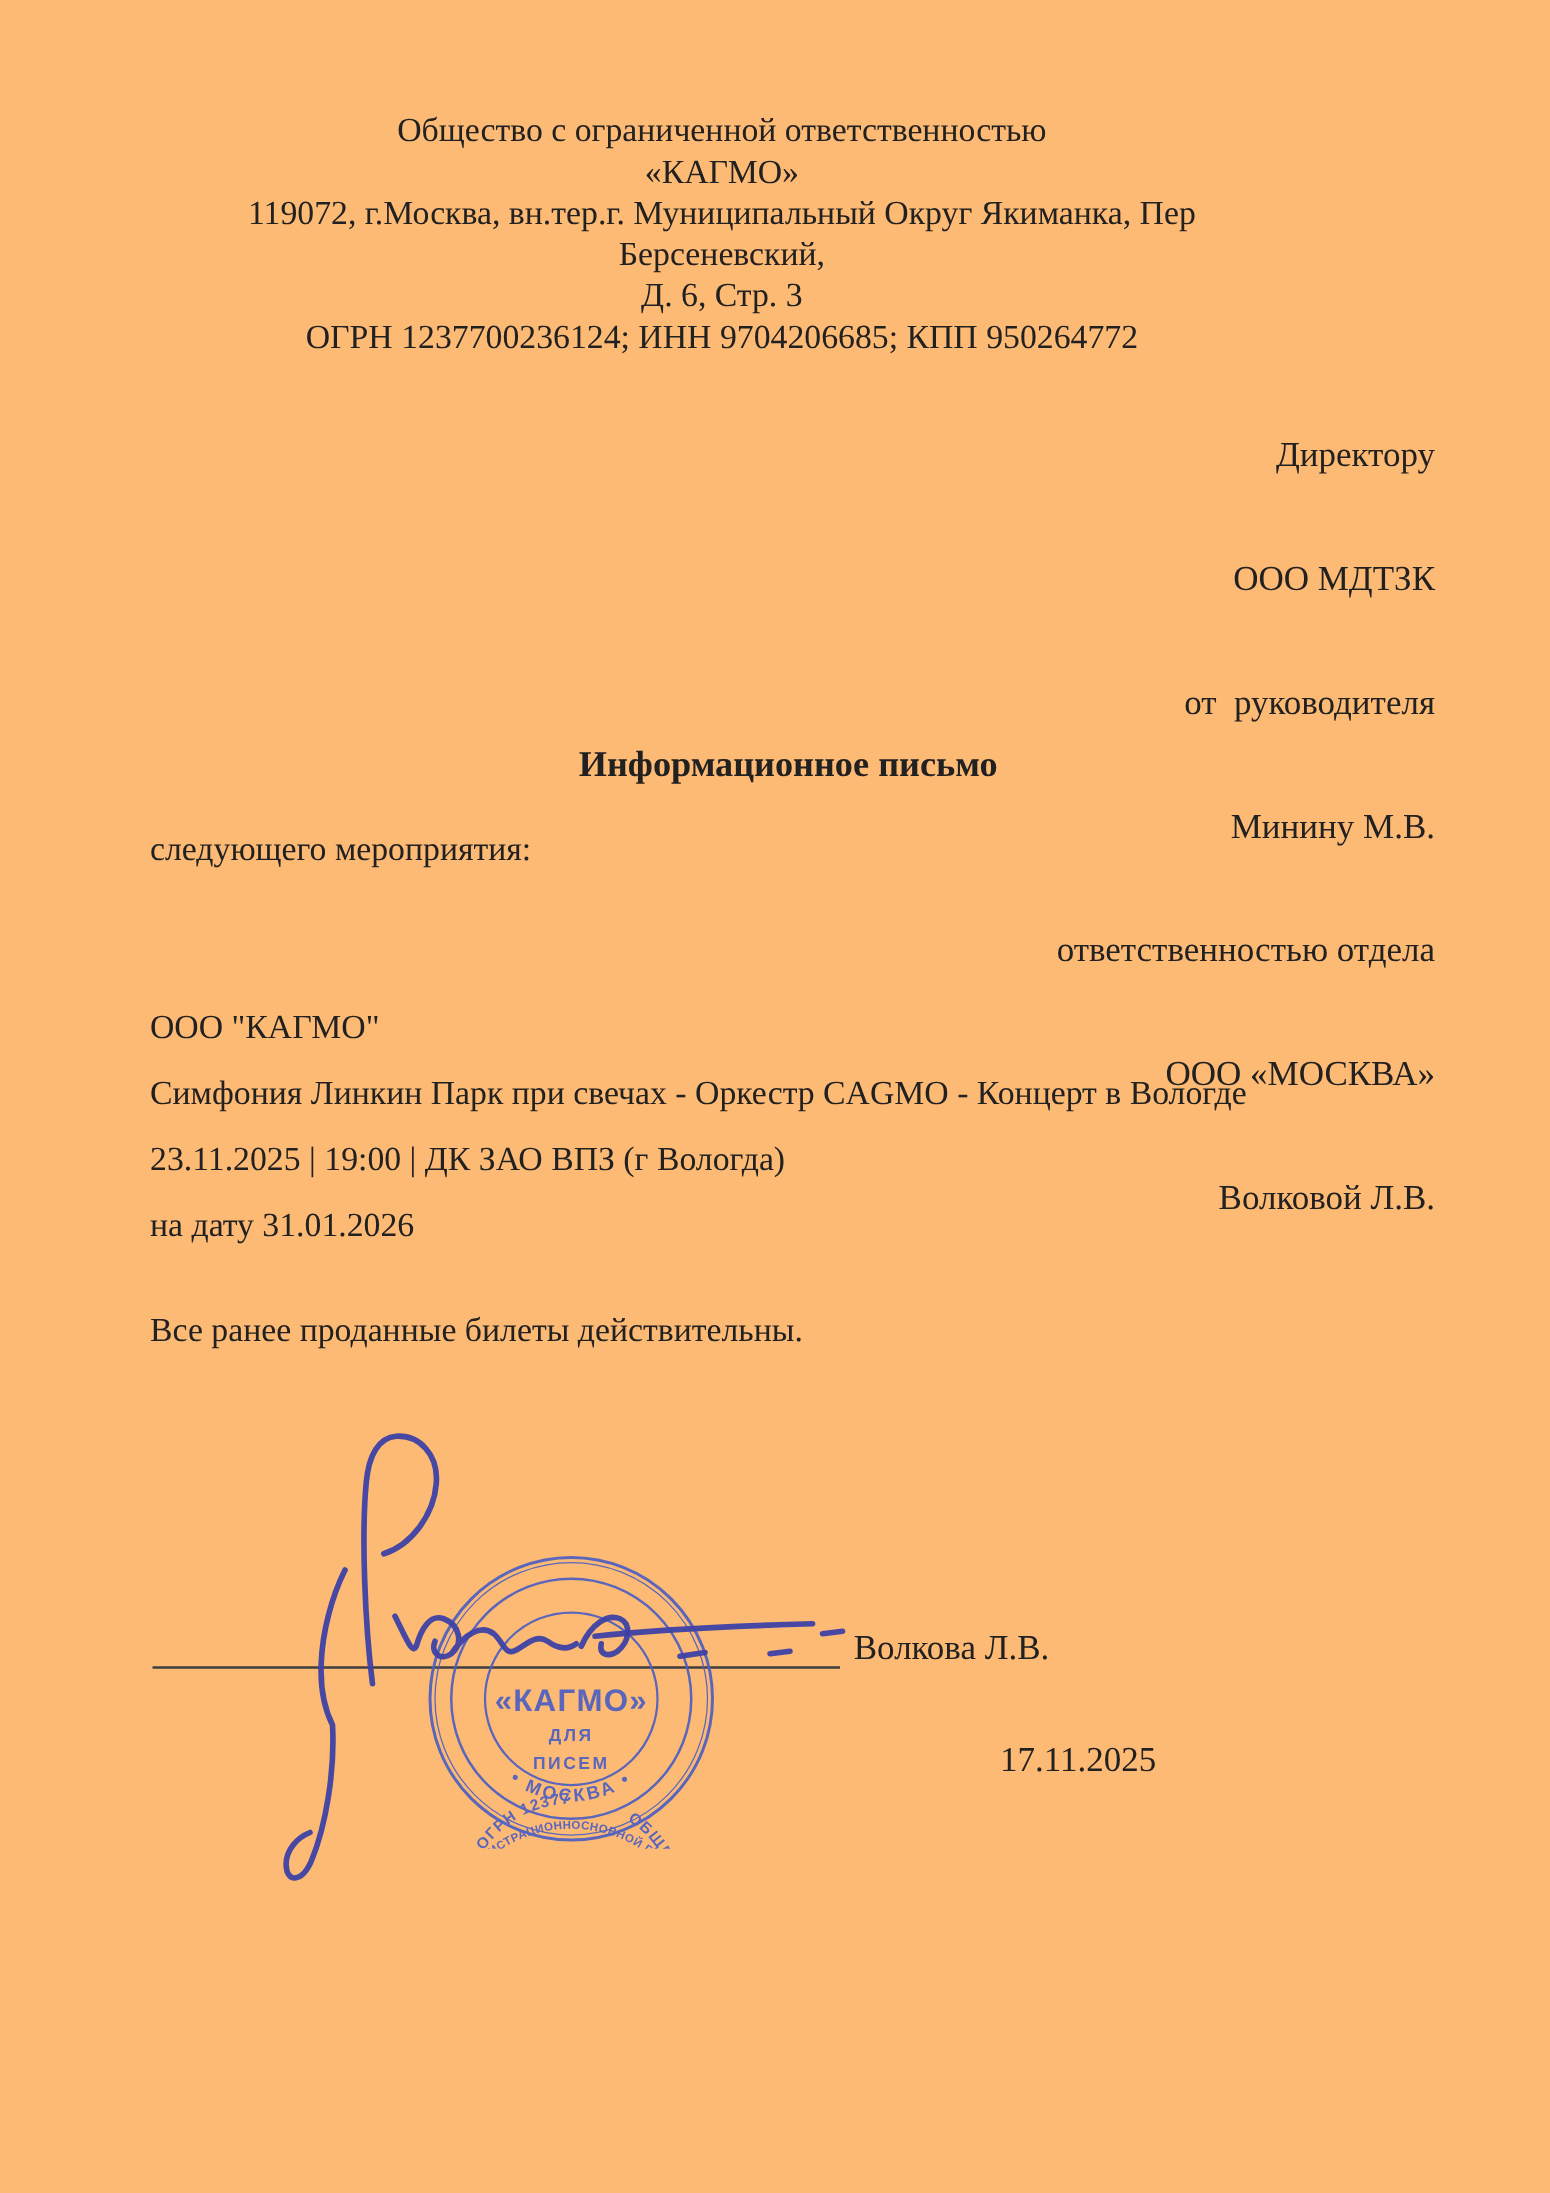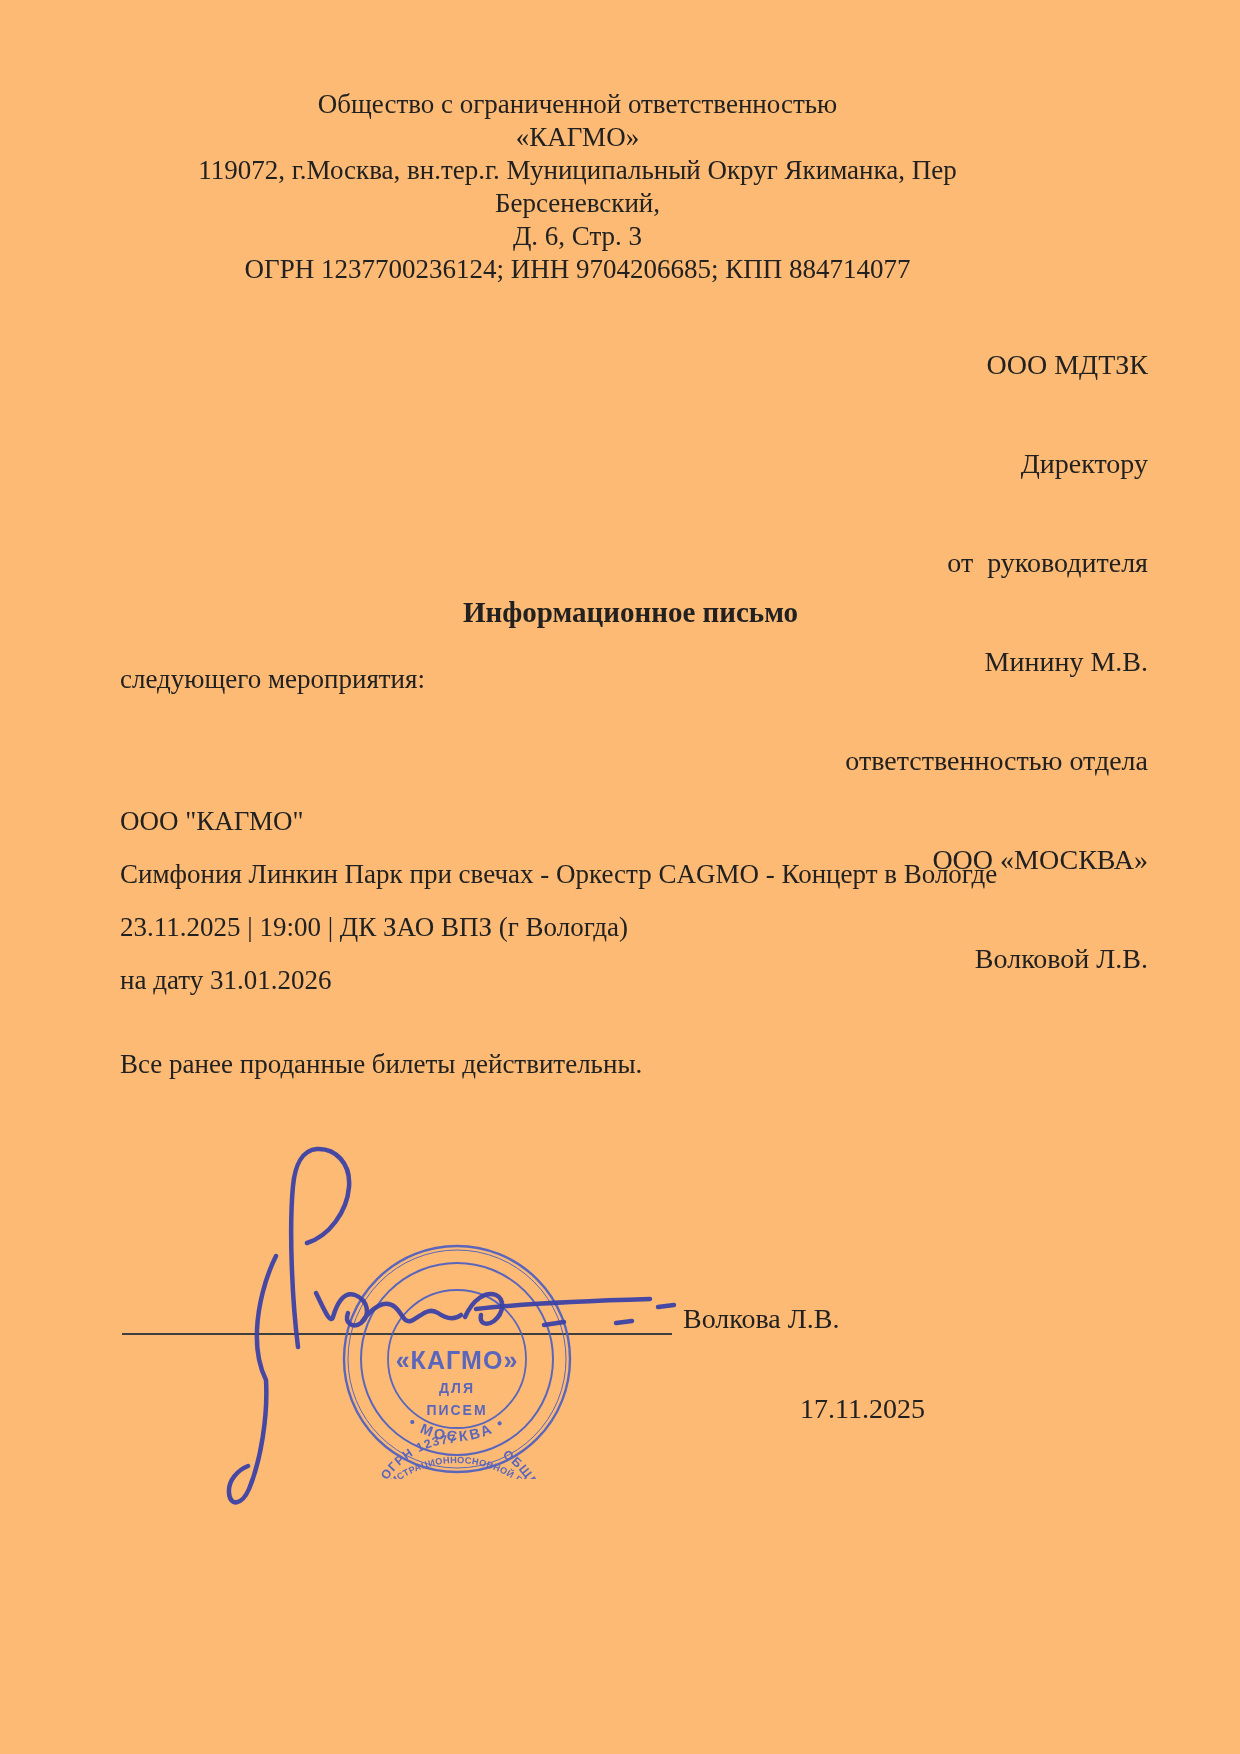--- a/index.html
+++ b/index.html
@@ -52,26 +52,26 @@
 </head>
 <body>
 
 <div class="page">
 
   <div class="abs header-block">
     <div>Общество с ограниченной ответственностью</div>
     <div>«КАГМО»</div>
     <div>119072, г.Москва, вн.тер.г. Муниципальный Округ Якиманка, Пер Берсеневский,</div>
     <div>Д. 6, Стр. 3</div>
-    <div>ОГРН 1237700236124; ИНН 9704206685; КПП 884714077</div>
+    <div>ОГРН 1237700236124; ИНН 9704206685; КПП 950264772</div>
   </div>
 
   <div class="abs addressee-block">
+    <div>Директору</div>
     <div>ООО МДТЗК</div>
-    <div>Директору</div>
     <div>от  руководителя</div>
     <div>Минину М.В.</div>
     <div>ответственностью отдела</div>
     <div>ООО «МОСКВА»</div>
     <div>Волковой Л.В.</div>
   </div>
 
   <div class="abs doc-title">Информационное письмо</div>
 
   <div class="abs para">

